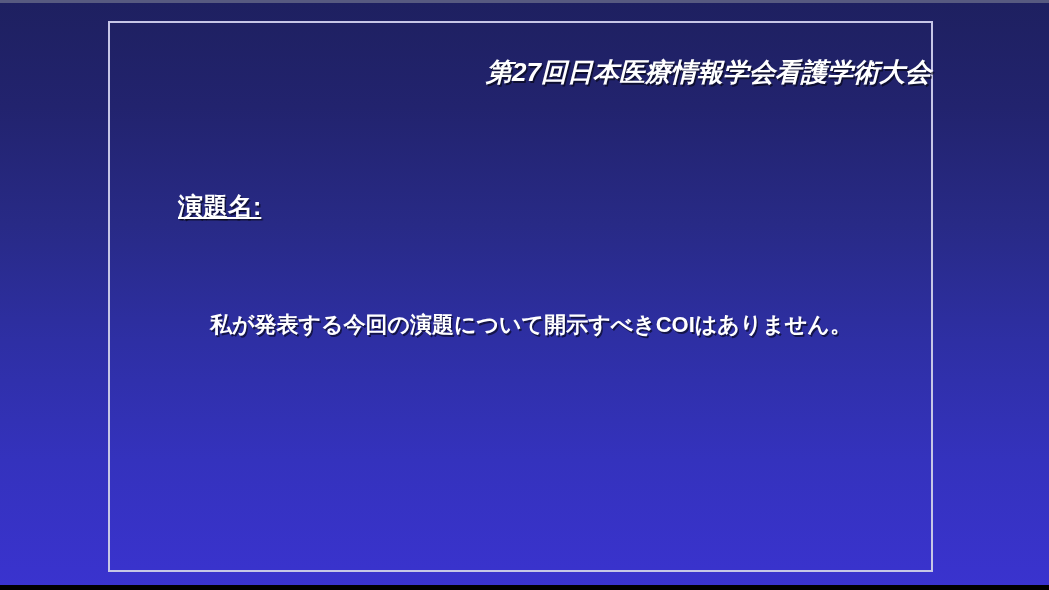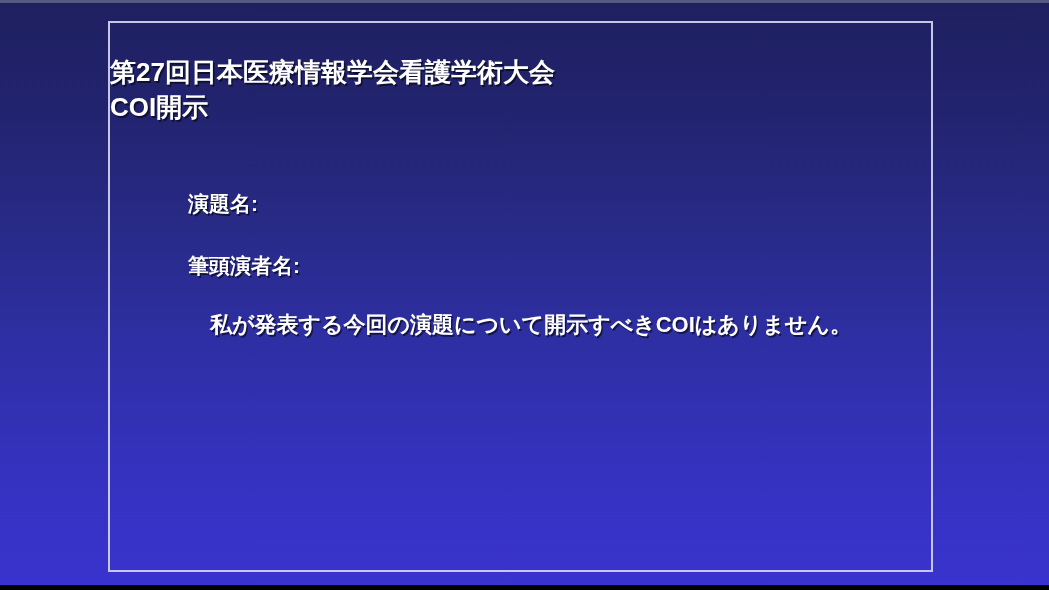--- a/index.html
+++ b/index.html
@@ -57,40 +57,42 @@
     box-sizing: border-box;
     border: 2px solid #c6c6e6;
   }
 
   
   .title-block {
     position: absolute;
     left: 0;
     top: 32px;
     width: 100%;
-    text-align: left;
+    text-align: right;
+    font-style: italic;
   }
   .title-line {
     color: #ffffff;
     font-size: 26px;
     font-weight: bold;
     line-height: 35px;
     letter-spacing: 0px;
     text-shadow: 1.5px 1.5px 0 rgba(0,0,0,0.55);
     white-space: nowrap;
   }
 
   .label {
     position: absolute;
-    left: 78px;
+    left: 68px;
     color: #ffffff;
-    font-size: 21px;
+    font-size: 25px;
     font-weight: bold;
     text-shadow: 1.5px 1.5px 0 rgba(0,0,0,0.55);
     white-space: nowrap;
+    text-decoration: underline;
   }
   #label-enkaimei { top: 167px; }
   #label-hittou   { top: 229px; }
 
   #statement {
     position: absolute;
     left: 80px;
     top: 286px;
     width: 770px;
     color: #ffffff;
@@ -105,26 +107,24 @@
 <body>
 
 <div id="slide">
 
   <div id="top-strip"></div>
 
   <div id="frame">
 
     <div class="title-block">
       <div class="title-line">第27回日本医療情報学会看護学術大会</div>
-      <div class="title-line">COI開示</div>
     </div>
 
     <div class="label" id="label-enkaimei">演題名:</div>
 
-    <div class="label" id="label-hittou">筆頭演者名:</div>
 
     <div id="statement">私が発表する今回の演題について開示すべきCOIはありません。</div>
 
   </div>
 
   <div id="bottom-strip"></div>
 
 </div>
 
 </body></html>

